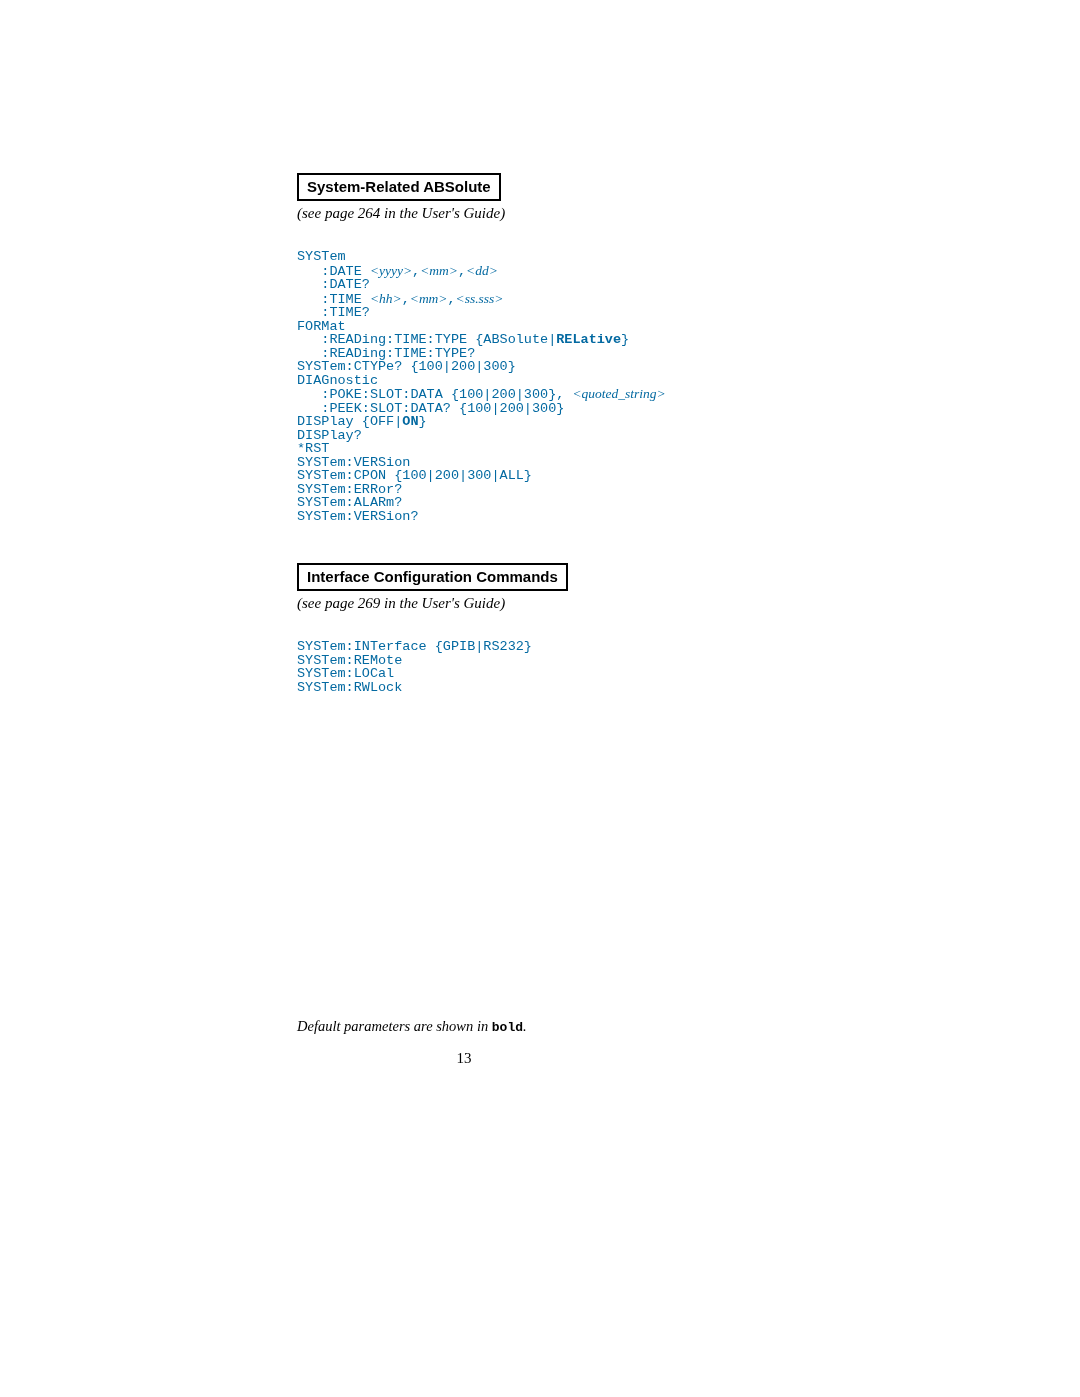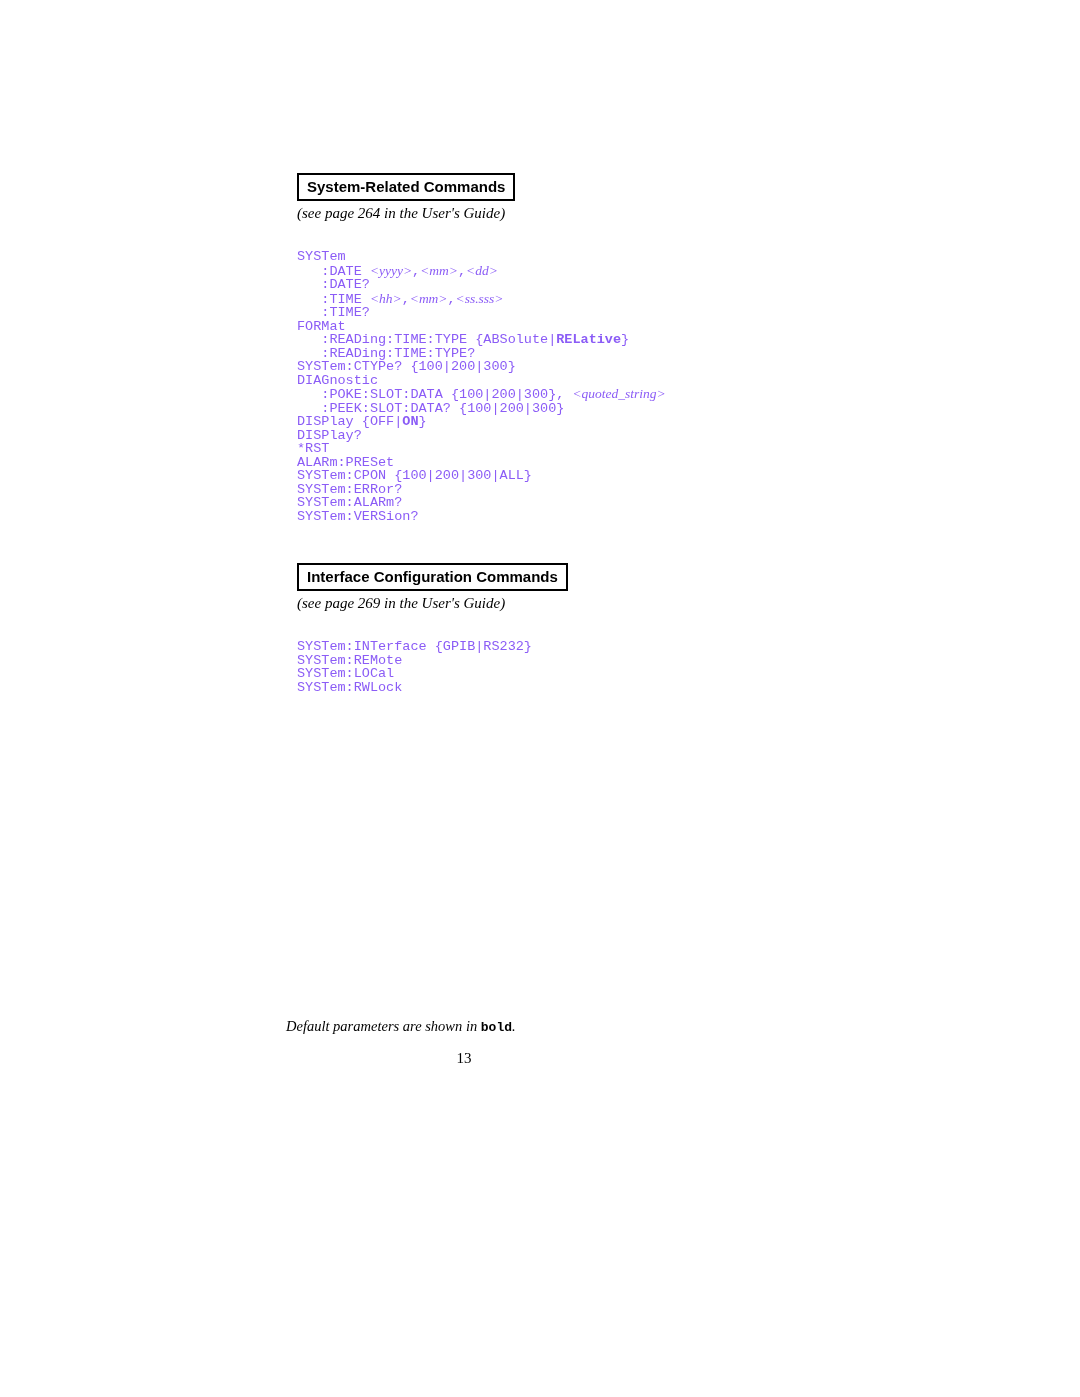--- a/index.html
+++ b/index.html
@@ -34,30 +34,30 @@
     font-family: "Times New Roman", Times, serif;
     font-style: italic;
     font-size: 15px;
     margin-top: 4px;
   }
   .code {
     font-family: "Courier New", Courier, monospace;
     font-size: 13.5px;
     line-height: 13.5px;
     white-space: pre;
-    color: #8b5cf6;
+    color: #0369a1;
   }
   .code .it { font-style: italic; font-family: "Times New Roman", Times, serif; }
   .code .b  { font-weight: bold; }
   .block1 { margin-top: 28px; }
   .gap    { }
   .section2 { margin-top: 40px; }
   .footnote {
     position: absolute;
-    left: 286px;
+    left: 297px;
     top: 1018px;
     font-family: "Times New Roman", Times, serif;
     font-style: italic;
     font-size: 14.5px;
     width: 560px;
   }
   .footnote .bup {
     font-style: normal;
     font-family: "Courier New", Courier, monospace;
     font-weight: bold;
@@ -74,21 +74,21 @@
   }
 </style>
 </head>
 <body>
 
 <div class="page">
 
   <div class="content">
 
     
-    <div class="boxed-heading">System-Related Commands</div>
+    <div class="boxed-heading">System-Related ABSolute</div>
     <div class="subhead">(see page 264 in the User's Guide)</div>
 
     
     <div class="code block1"><span>SYSTem</span>
 <span><span>   :DATE </span><span class="it">&lt;yyyy&gt;</span><span>,</span><span class="it">&lt;mm&gt;</span><span>,</span><span class="it">&lt;dd&gt;</span></span>
 <span>   :DATE?</span>
 <span><span>   :TIME </span><span class="it">&lt;hh&gt;</span><span>,</span><span class="it">&lt;mm&gt;</span><span>,</span><span class="it">&lt;ss.sss&gt;</span></span>
 <span>   :TIME?</span></div>
 
     
@@ -104,21 +104,21 @@
 <span><span>   :POKE:SLOT:DATA {100|200|300}, </span><span class="it">&lt;quoted_string&gt;</span></span>
 <span>   :PEEK:SLOT:DATA? {100|200|300}</span></div>
 
     
     <div class="code gap"><span><span>DISPlay {OFF|</span><span class="b">ON</span><span>}</span></span>
 <span>DISPlay?</span></div>
 
     
 
     <div class="code gap">*RST</div>
-    <div class="code gap">ALARm:PRESet</div>
+    <div class="code gap">SYSTem:VERSion</div>
     <div class="code gap">SYSTem:CPON {100|200|300|ALL}</div>
     <div class="code gap">SYSTem:ERRor?</div>
     <div class="code gap">SYSTem:ALARm?</div>
     <div class="code gap">SYSTem:VERSion?</div>
 
     
     <div class="section2">
       <div class="boxed-heading">Interface Configuration Commands</div>
       <div class="subhead">(see page 269 in the User's Guide)</div>
     </div>

